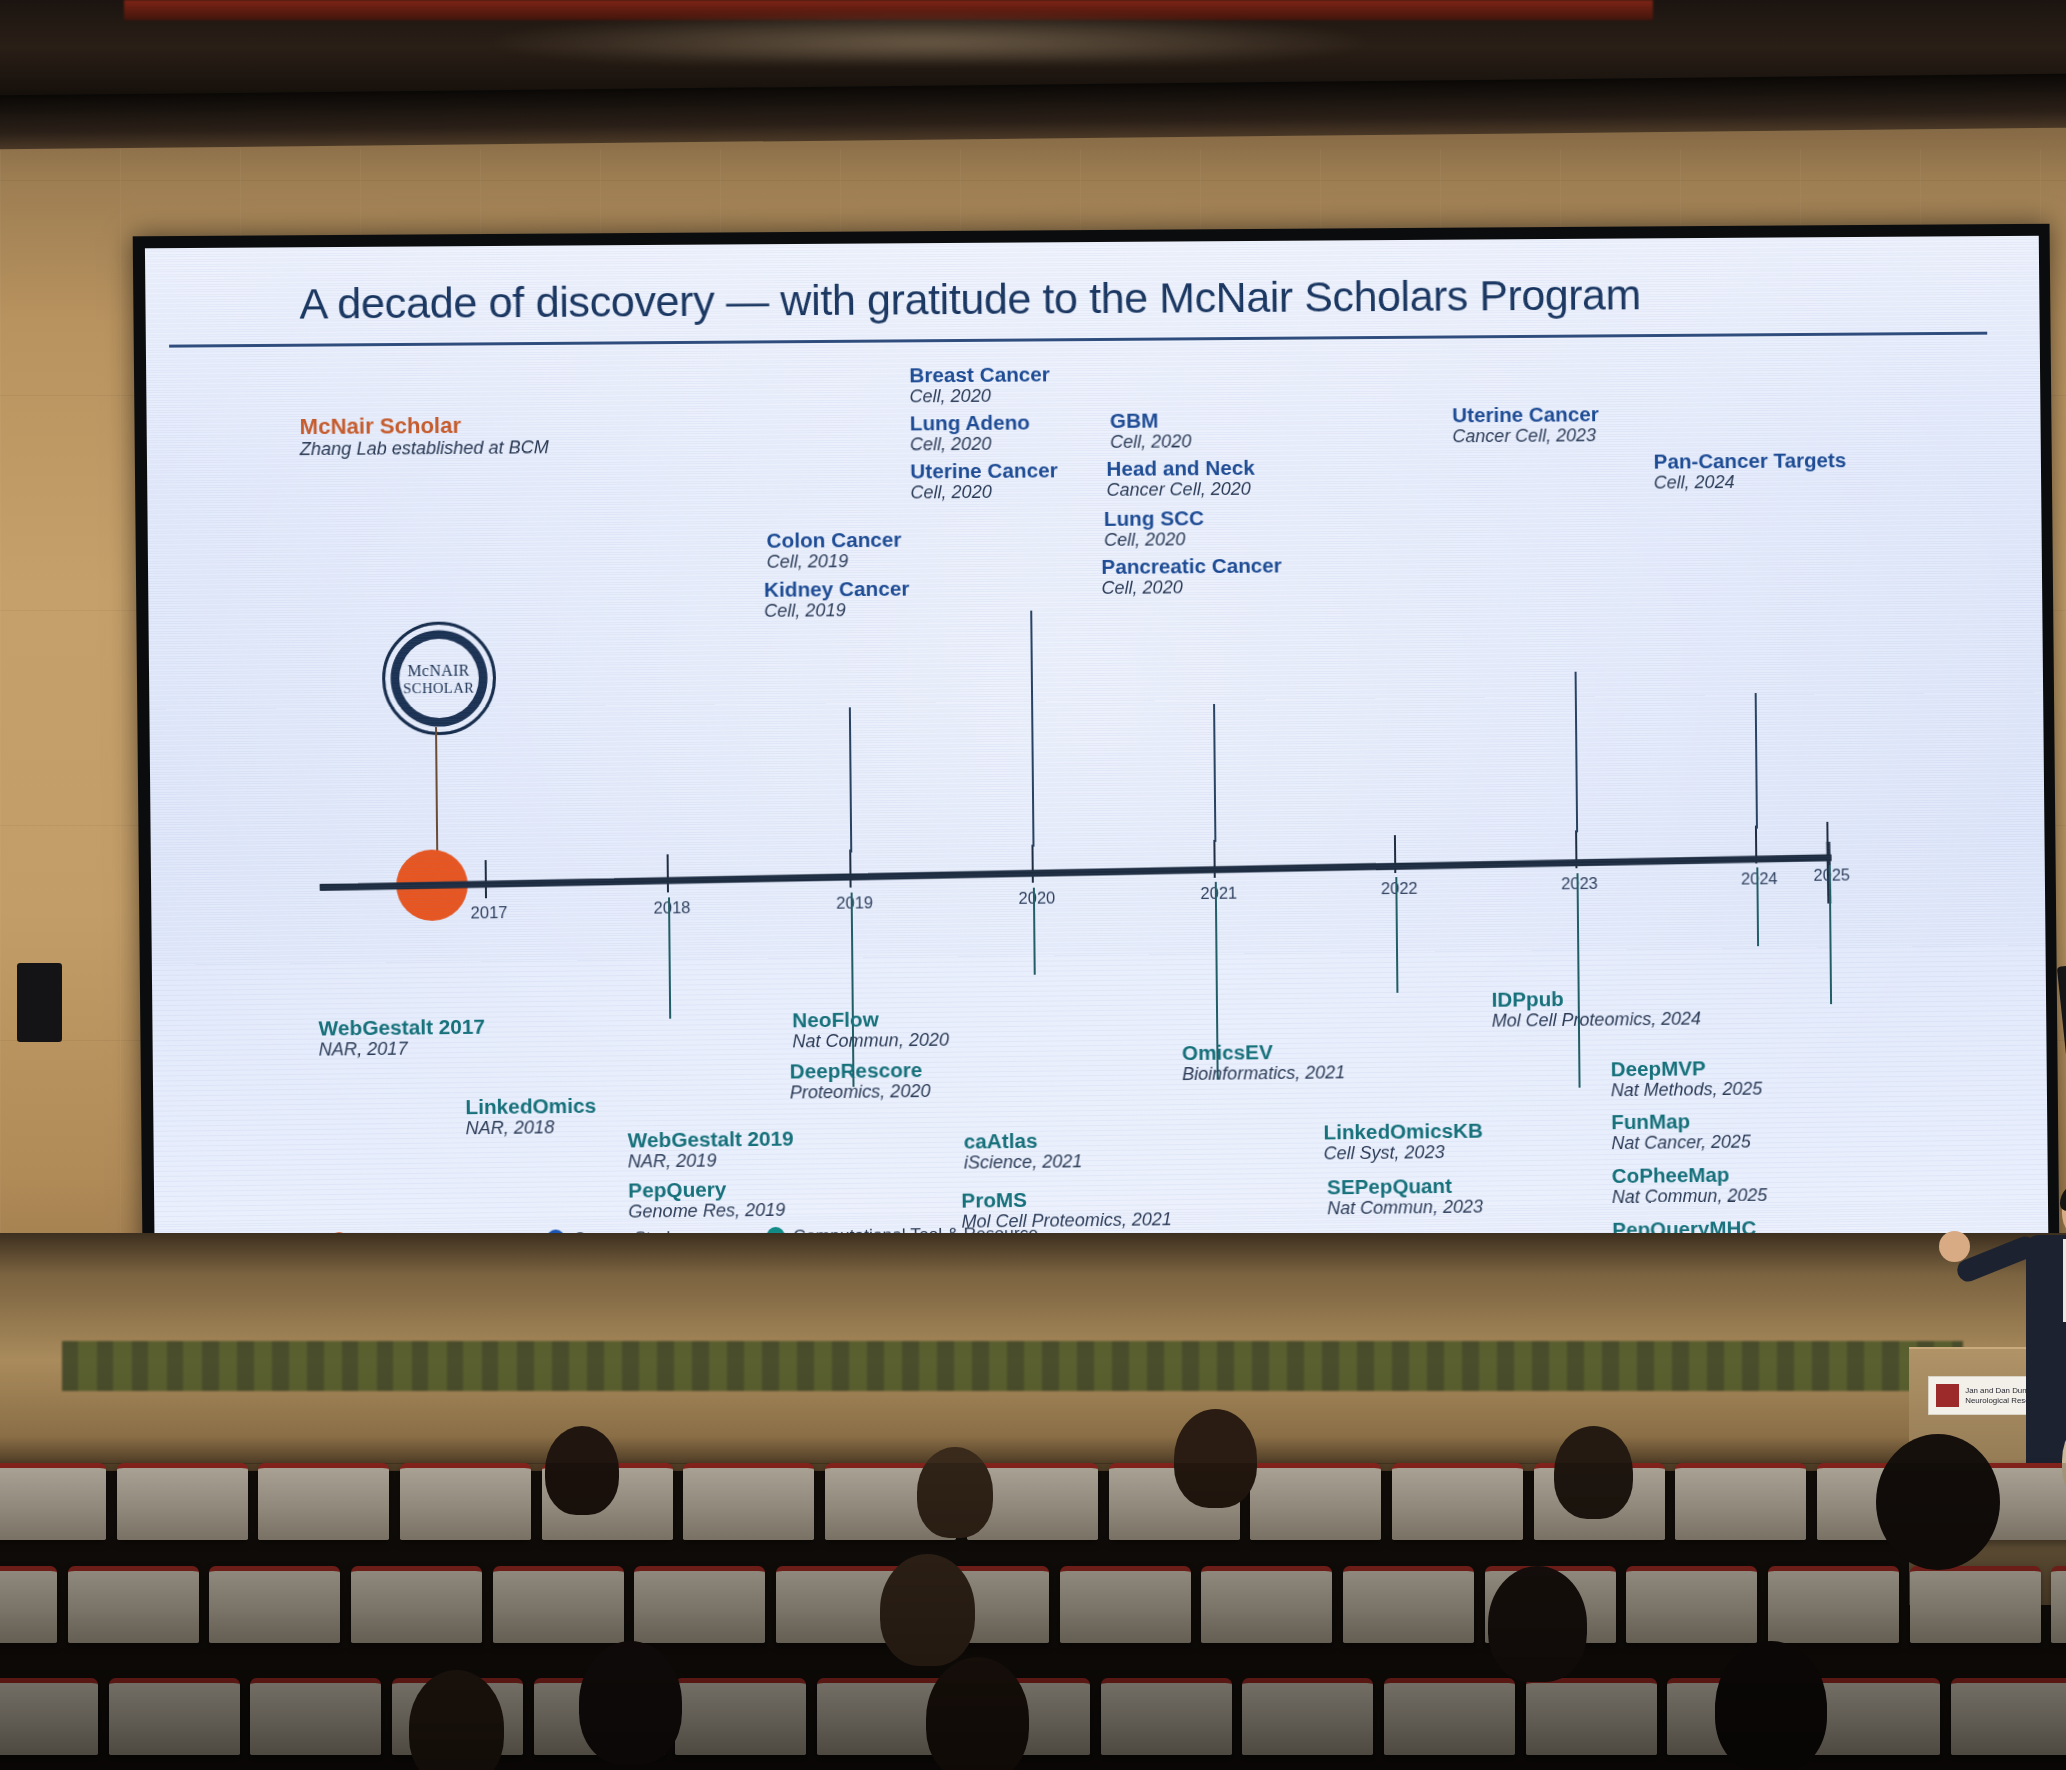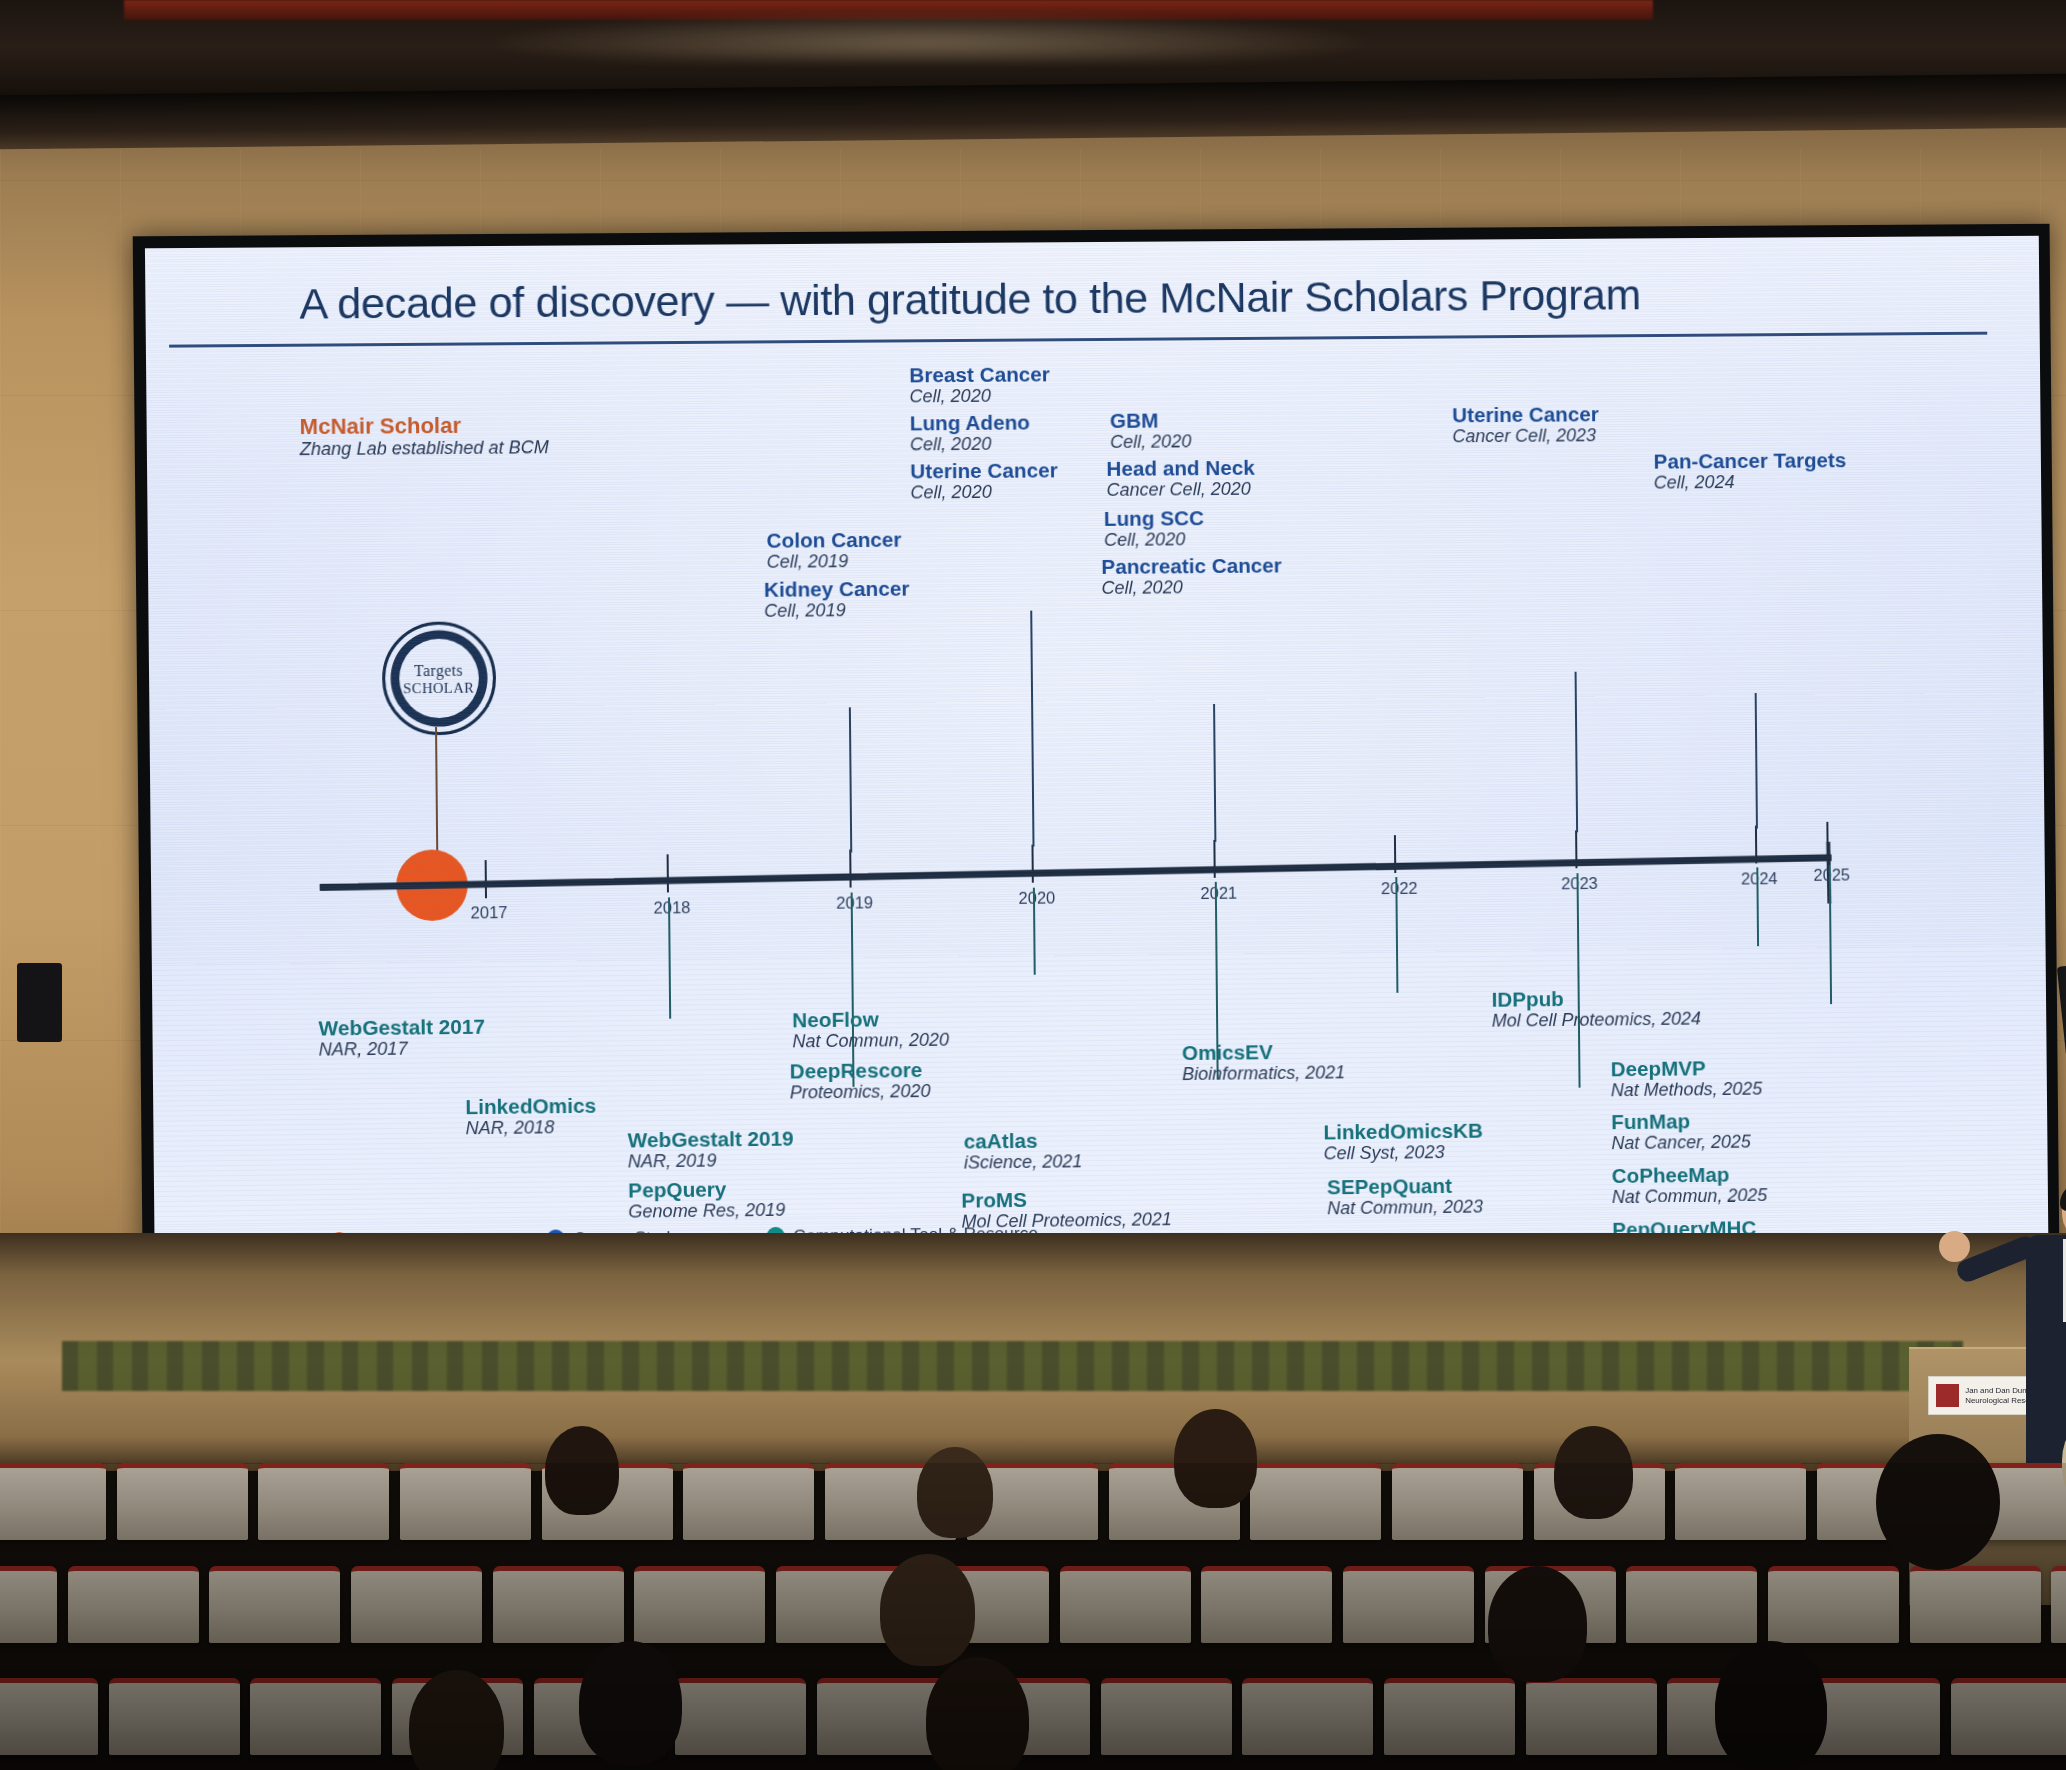--- a/index.html
+++ b/index.html
@@ -201,21 +201,21 @@
   <div class="spk-left"></div>
   <div class="spk-left2"></div>
 
   <div class="screen-frame">
     <div class="slide">
 
       <div class="slide-title">A decade of discovery — with gratitude to the McNair Scholars Program</div>
       <div class="title-rule"></div>
 
       <div class="seal">
-        <span>Targets</span>
+        <span>McNAIR</span>
         <span class="sm">SCHOLAR</span>
       </div>
       <div class="seal-stem"></div>
       <div class="scholar-dot"></div>
 
       <div class="entry scholar" style="left:152px;top:167px;">
         <div class="name">McNair Scholar</div>
         <div class="src">Zhang Lab established at BCM</div>
       </div>
 

